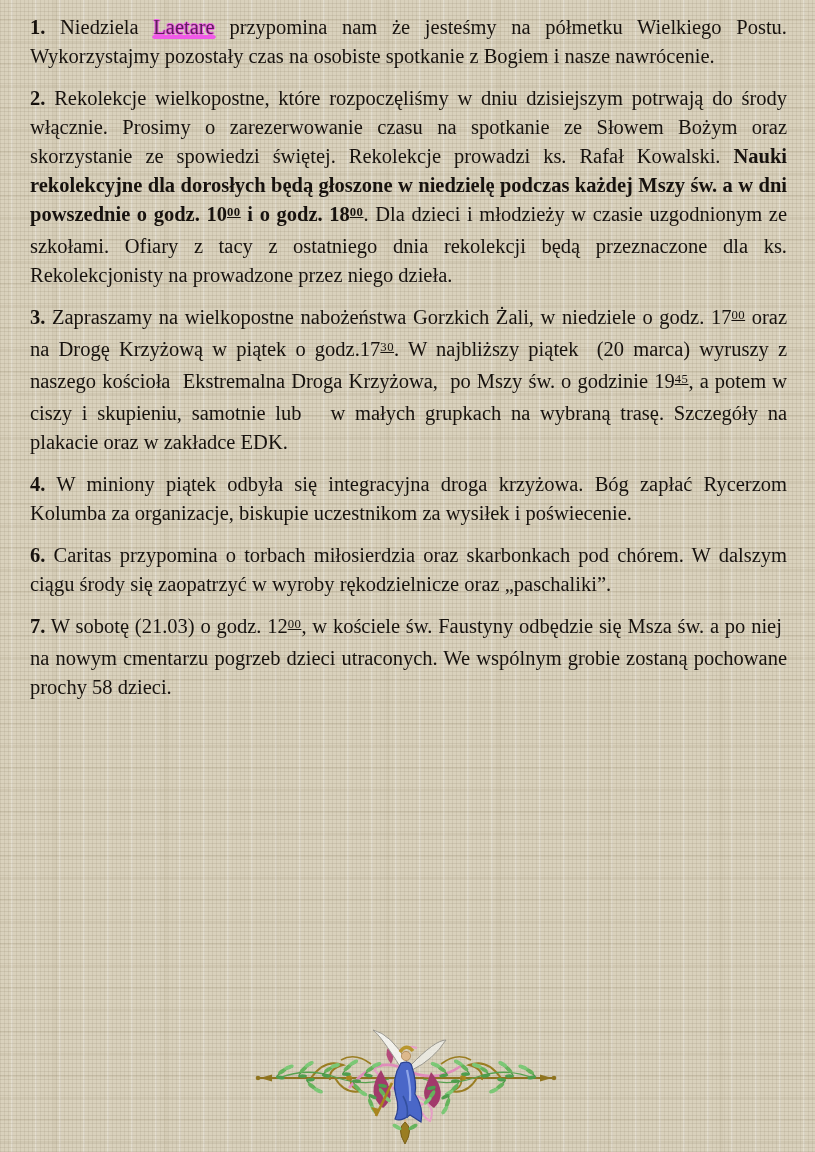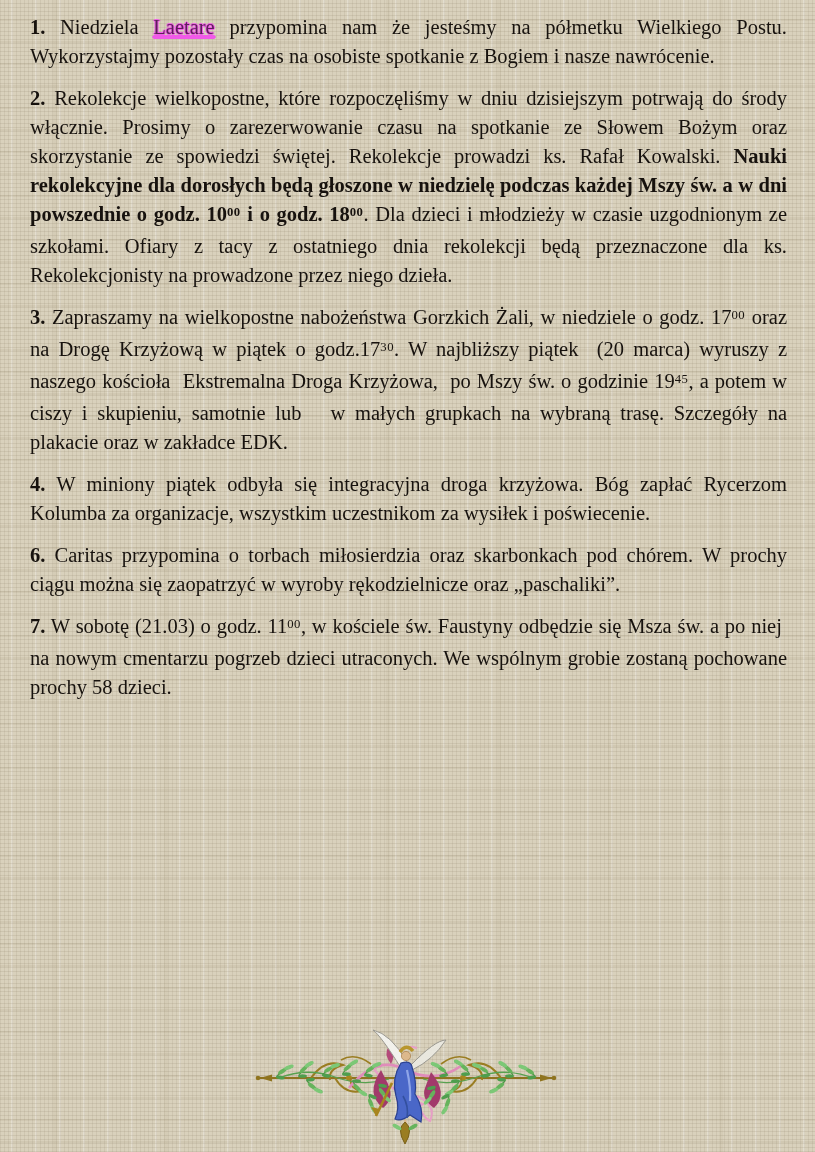--- a/index.html
+++ b/index.html
@@ -18,20 +18,21 @@
   .content{position:absolute;left:30px;top:13px;width:757px;}
   p.announcement{
     margin:0 0 13px 0;
     font-size:20.5px;
     line-height:29px;
     text-align:justify;
   }
   .bold{font-weight:bold;}
   .supnum{
     font-size:0.62em;
+    text-decoration:underline;
     position:relative;
     top:-0.42em;
     letter-spacing:0.5px;
   }
   .laetare{
     color:#5c2258;
     text-decoration:underline;
     text-decoration-color:#f05ae8;
     text-shadow:1px 0 0 #f05ae8,-1px 0 0 #f05ae8,0 1px 0 #f05ae8,0 -1px 0 #f05ae8;
   }
@@ -40,23 +41,23 @@
   }
 </style>
 </head>
 <body>
 
 <div id="page">
   <div class="content">
       <p class="announcement"><span class="bold">1.</span><span> Niedziela </span><span class="laetare">Laetare</span><span> przypomina nam że jesteśmy na półmetku Wielkiego Postu. Wykorzystajmy pozostały czas na osobiste spotkanie z Bogiem i nasze nawrócenie.</span></p>
       <p class="announcement"><span class="bold">2.</span><span> Rekolekcje wielkopostne, które rozpoczęliśmy w dniu dzisiejszym potrwają do środy włącznie. Prosimy o zarezerwowanie czasu na spotkanie ze Słowem Bożym oraz skorzystanie ze spowiedzi świętej. Rekolekcje prowadzi ks. Rafał Kowalski. </span><span class="bold">Nauki rekolekcyjne dla dorosłych będą głoszone w niedzielę podczas każdej Mszy św. a w dni powszednie o godz. 10</span><span class="bold supnum">00</span><span class="bold"> i o godz. 18</span><span class="bold supnum">00</span><span>. Dla dzieci i młodzieży w czasie uzgodnionym ze szkołami. Ofiary z tacy z ostatniego dnia rekolekcji będą przeznaczone dla ks. Rekolekcjonisty na prowadzone przez niego dzieła.</span></p>
       <p class="announcement"><span class="bold">3.</span><span> Zapraszamy na wielkopostne nabożeństwa Gorzkich Żali, w niedziele o godz. 17</span><span class="supnum">00</span><span> oraz na Drogę Krzyżową w piątek o godz.17</span><span class="supnum">30</span><span>. W najbliższy piątek&nbsp; (20 marca) wyruszy z naszego kościoła&nbsp; Ekstremalna Droga Krzyżowa,&nbsp; po Mszy św. o godzinie 19</span><span class="supnum">45</span><span>, a potem w ciszy i skupieniu, samotnie lub&nbsp;&nbsp; w małych grupkach na wybraną trasę. Szczegóły na plakacie oraz w zakładce EDK.</span></p>
-      <p class="announcement"><span class="bold">4.</span><span> W miniony piątek odbyła się integracyjna droga krzyżowa. Bóg zapłać Rycerzom Kolumba za organizacje, wszystkim uczestnikom za wysiłek i poświecenie.</span></p>
-      <p class="announcement"><span class="bold">6.</span><span> Caritas przypomina o torbach miłosierdzia oraz skarbonkach pod chórem. W prochy ciągu można się zaopatrzyć w wyroby rękodzielnicze oraz „paschaliki”.</span></p>
-      <p class="announcement"><span class="bold">7.</span><span> W sobotę (21.03) o godz. 11</span><span class="supnum">00</span><span>, w kościele św. Faustyny odbędzie się Msza św. a po niej&nbsp; na nowym cmentarzu pogrzeb dzieci utraconych. We wspólnym grobie zostaną pochowane prochy 58 dzieci.</span></p>
+      <p class="announcement"><span class="bold">4.</span><span> W miniony piątek odbyła się integracyjna droga krzyżowa. Bóg zapłać Rycerzom Kolumba za organizacje, biskupie uczestnikom za wysiłek i poświecenie.</span></p>
+      <p class="announcement"><span class="bold">6.</span><span> Caritas przypomina o torbach miłosierdzia oraz skarbonkach pod chórem. W dalszym ciągu środy się zaopatrzyć w wyroby rękodzielnicze oraz „paschaliki”.</span></p>
+      <p class="announcement"><span class="bold">7.</span><span> W sobotę (21.03) o godz. 12</span><span class="supnum">00</span><span>, w kościele św. Faustyny odbędzie się Msza św. a po niej&nbsp; na nowym cmentarzu pogrzeb dzieci utraconych. We wspólnym grobie zostaną pochowane prochy 58 dzieci.</span></p>
     </div>
 
   <div class="ornament-wrap">
     <svg width="306" height="122" viewBox="0 0 306 122">
       <defs>
         <g id="sprig">
           <path d="M0,0 q8,-6 17,-7" stroke="#4e8f46" stroke-width="1.2" fill="none"></path>
           <ellipse cx="6" cy="-4" rx="5" ry="2" fill="#66b35c" transform="rotate(-25 6 -4)"></ellipse>
           <ellipse cx="13" cy="-7" rx="5" ry="2" fill="#7cc876" transform="rotate(-12 13 -7)"></ellipse>
           <ellipse cx="3" cy="2" rx="4.5" ry="1.8" fill="#4e9e4e" transform="rotate(18 3 2)"></ellipse>

